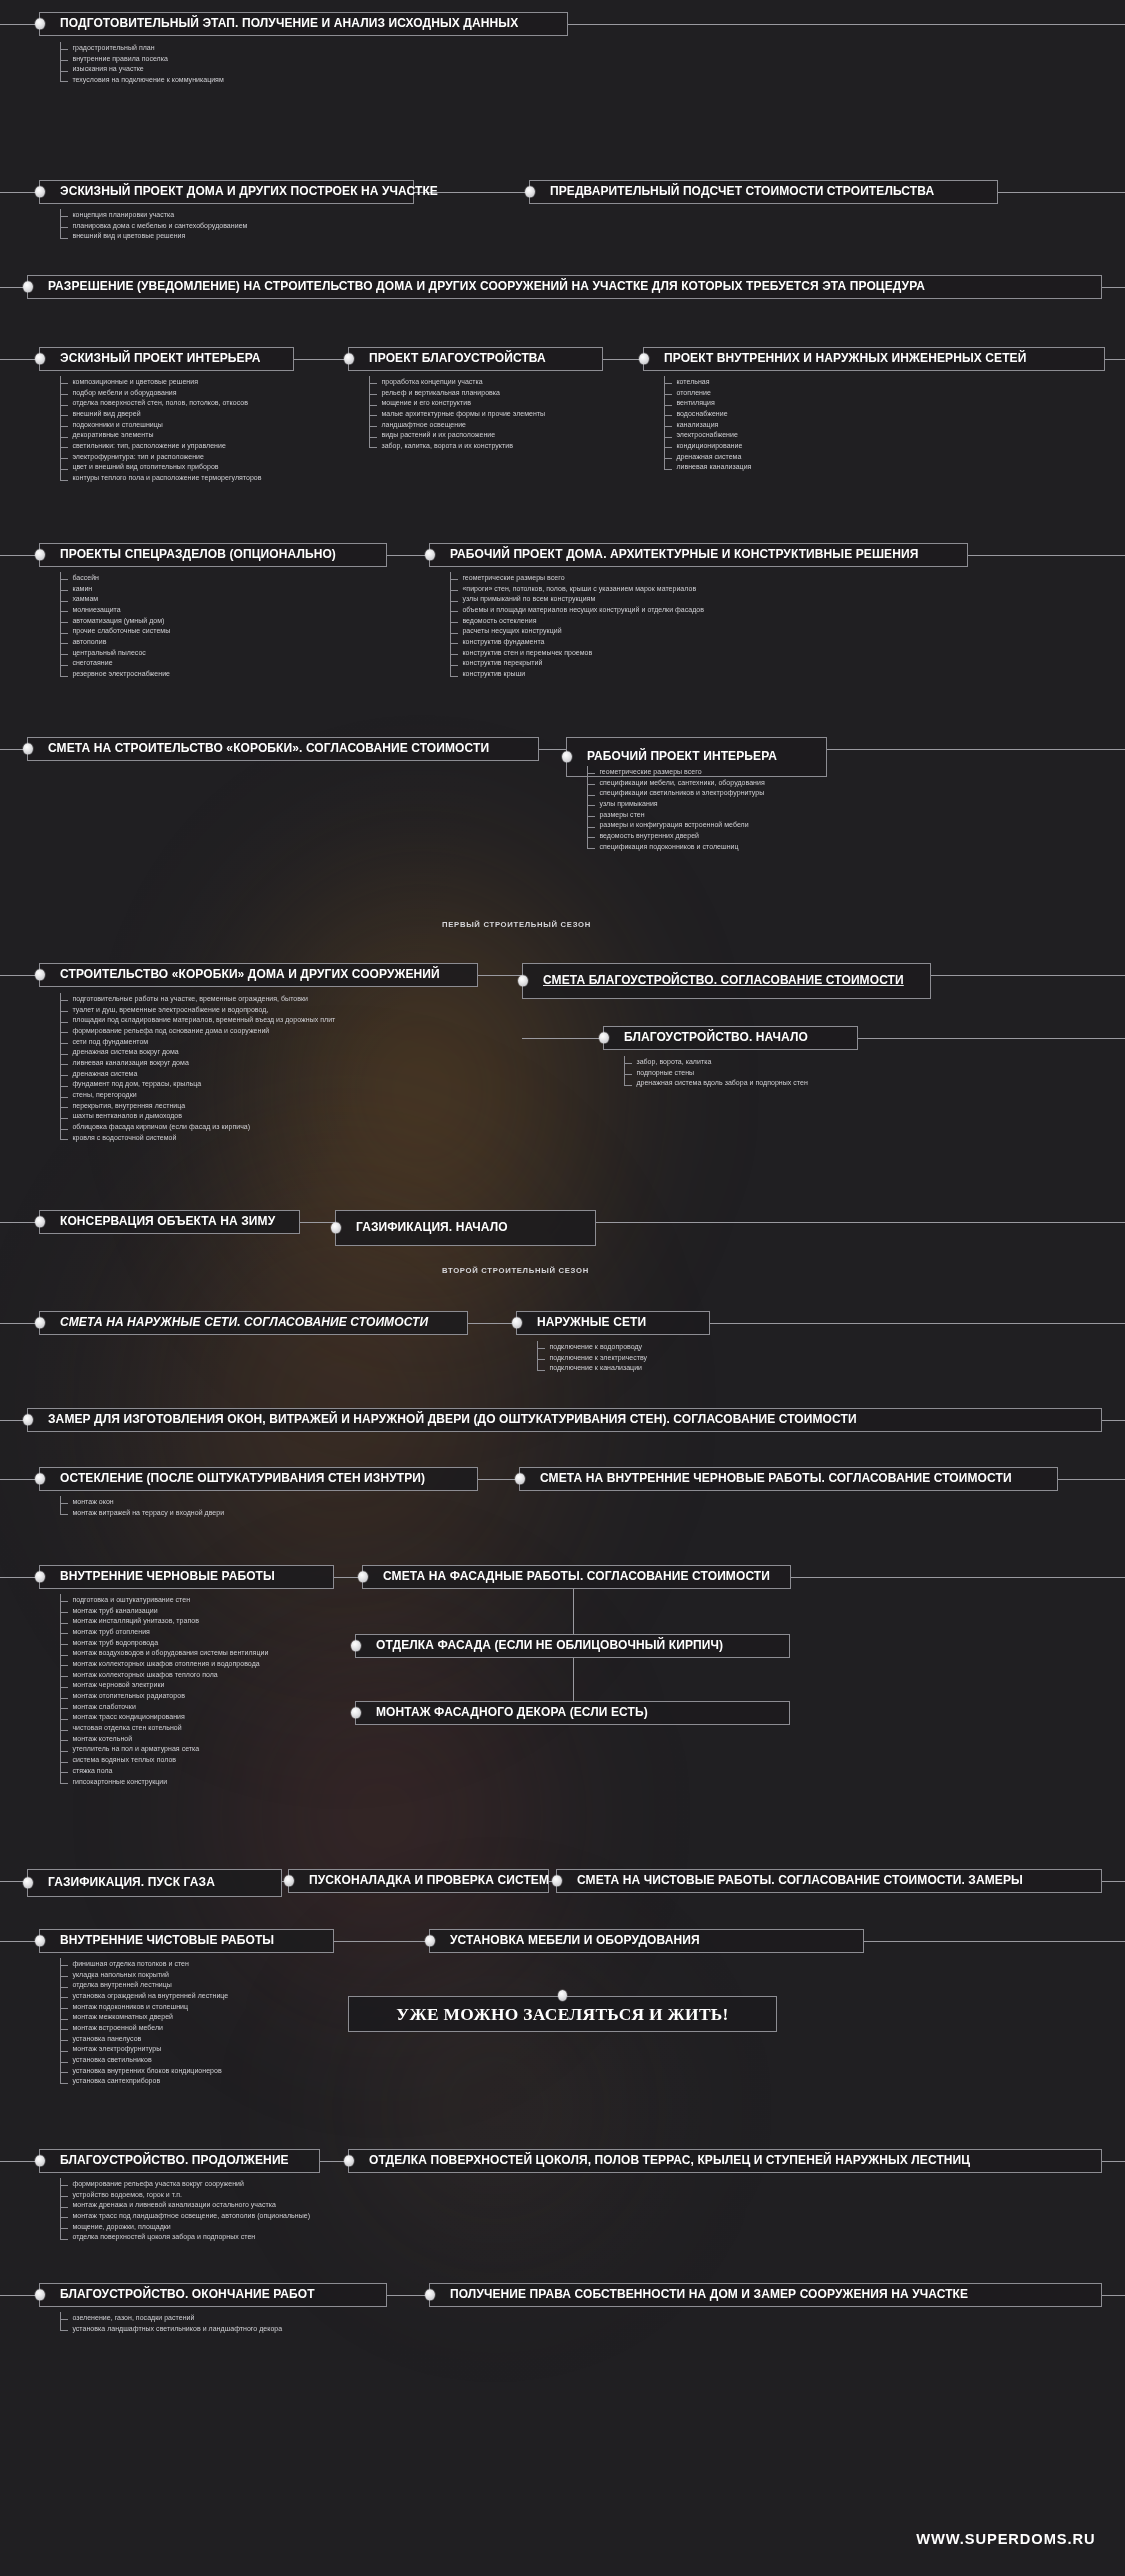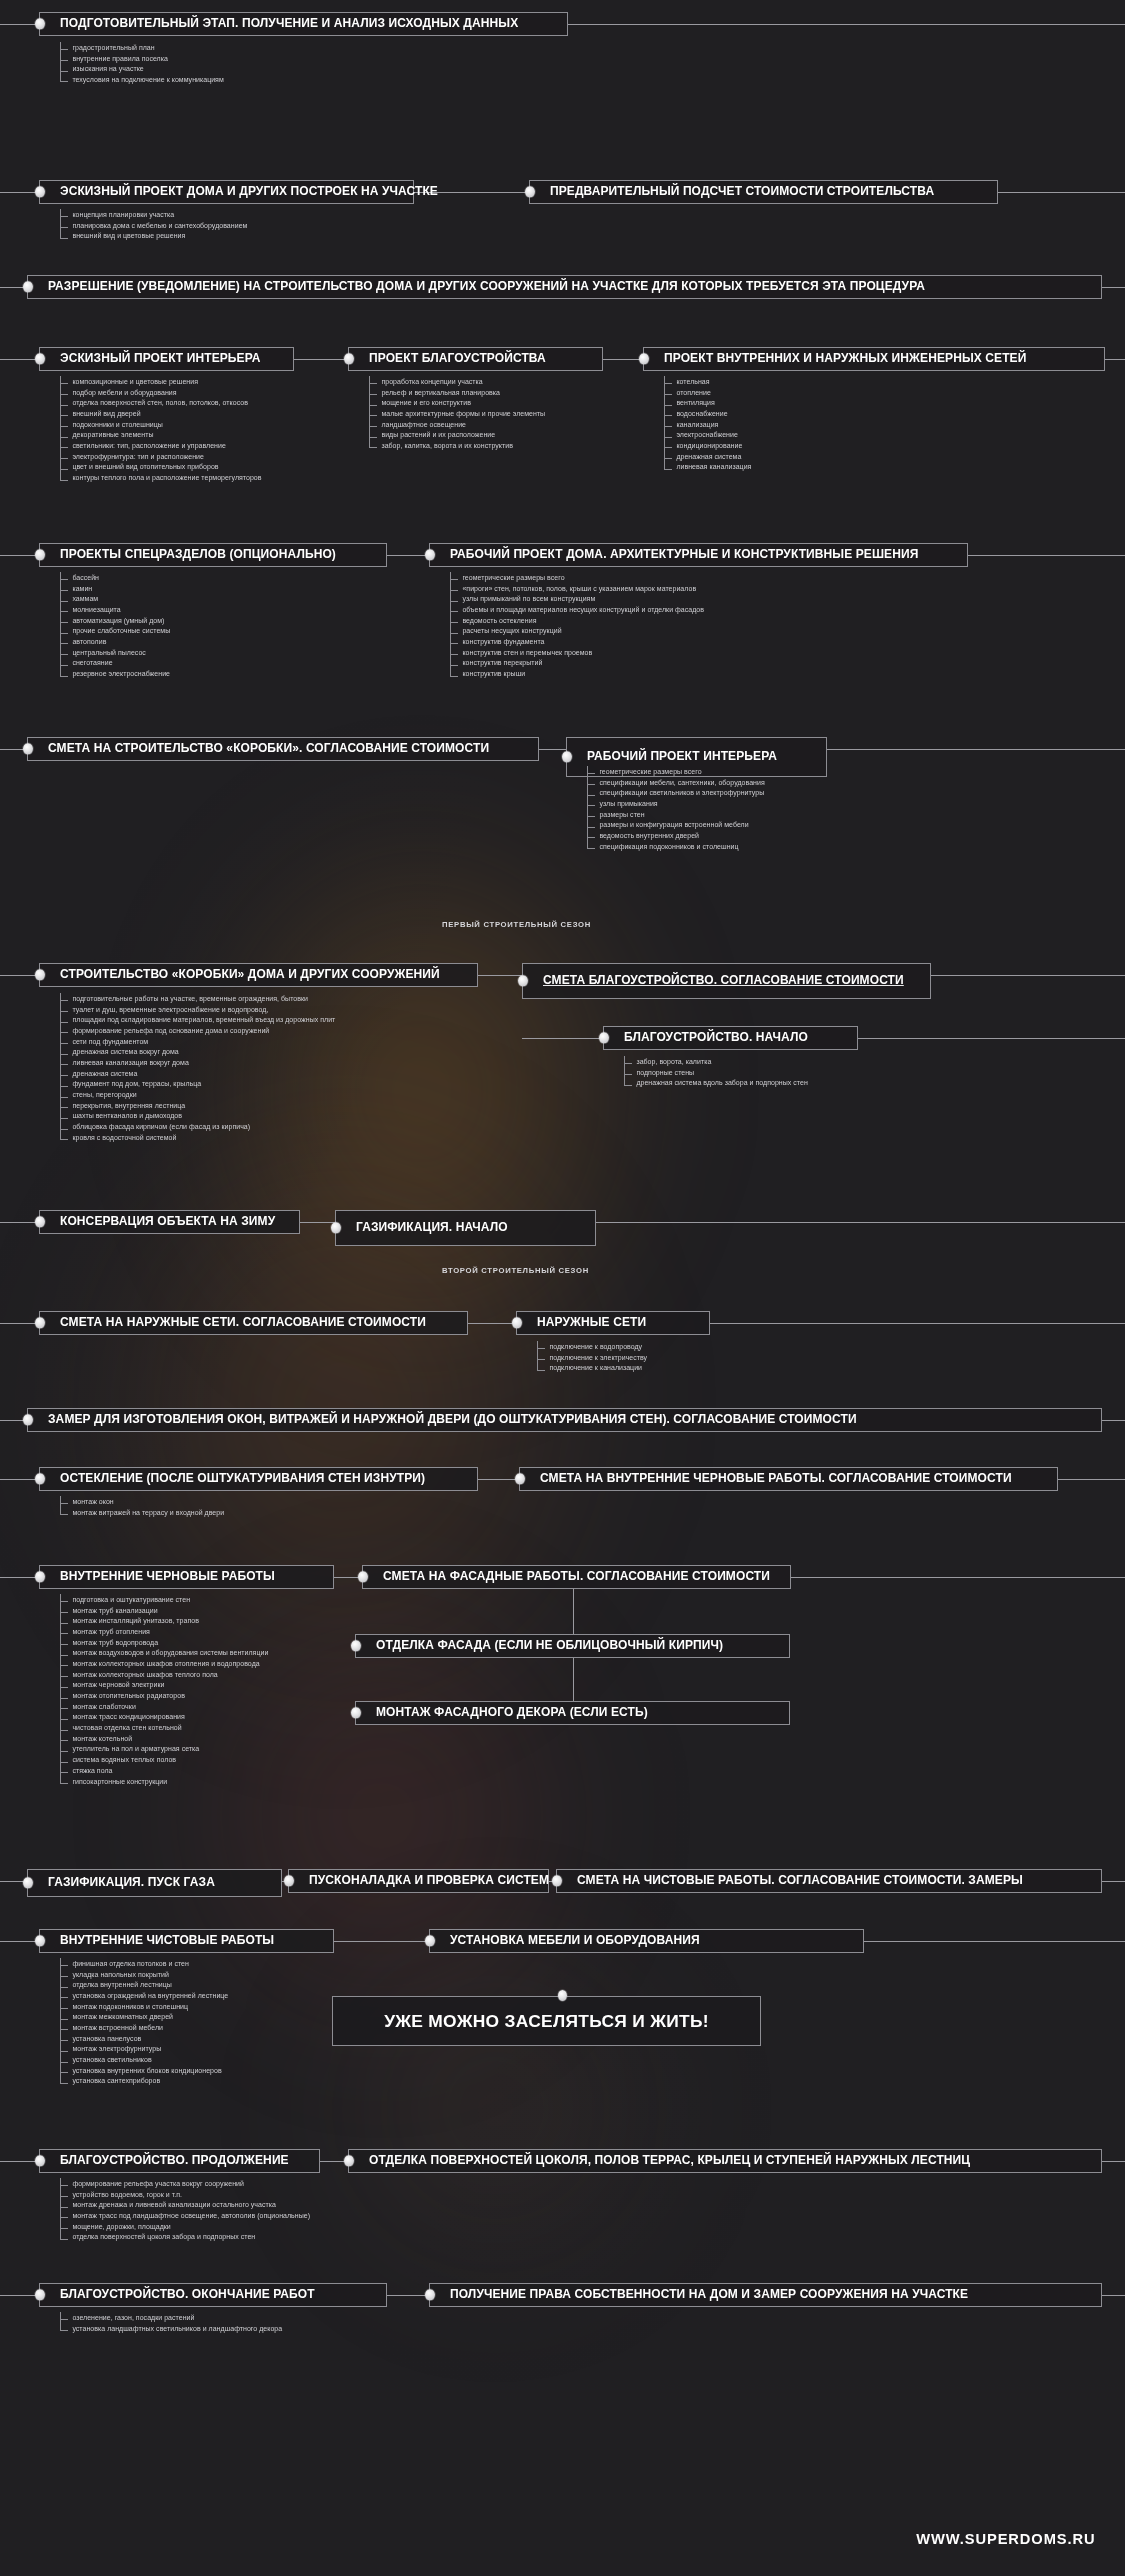--- a/index.html
+++ b/index.html
@@ -329,21 +329,21 @@
         <div class="row">дренажная система вдоль забора и подпорных стен</div>
       </div>
       <div class="node" style="left: 39px; top: 1210px; width: 261px; height: 24px;">
         <span class="dot"></span>
         <span class="ttl">КОНСЕРВАЦИЯ ОБЪЕКТА НА ЗИМУ</span>
       </div>
       <div class="node" style="left: 335px; top: 1210px; width: 261px; height: 36px;">
         <span class="dot"></span>
         <span class="ttl">ГАЗИФИКАЦИЯ. НАЧАЛО</span>
       </div>
-      <div class="node" style="left: 39px; top: 1311px; width: 429px; height: 24px;">
+      <div class="node" style="left: 39px; top: 1311px; width: 429px; height: 24px; font-style: italic;">
         <span class="dot"></span>
         <span class="ttl">СМЕТА НА НАРУЖНЫЕ СЕТИ. СОГЛАСОВАНИЕ СТОИМОСТИ</span>
       </div>
       <div class="node" style="left: 516px; top: 1311px; width: 194px; height: 24px;">
         <span class="dot"></span>
         <span class="ttl">НАРУЖНЫЕ СЕТИ</span>
       </div>
       <div class="sublist" style="left: 532px; top: 1341px;">
         <div class="spine" style="height: 29.5px;"></div>
         <div class="row">подключение к водопроводу</div>
@@ -462,21 +462,21 @@
       </div>
       <div class="sublist" style="left: 55px; top: 2312px;">
         <div class="spine" style="height: 19px;"></div>
         <div class="row">озеленение, газон, посадки растений</div>
         <div class="row">установка ландшафтных светильников и ландшафтного декора</div>
       </div>
       <div class="node" style="left: 429px; top: 2283px; width: 673px; height: 24px;">
         <span class="dot"></span>
         <span class="ttl">ПОЛУЧЕНИЕ ПРАВА СОБСТВЕННОСТИ НА ДОМ И ЗАМЕР СООРУЖЕНИЯ НА УЧАСТКЕ</span>
       </div>
-      <div class="hero" style="left: 332px; top: 1996px; width: 429px; height: 50px;">
+      <div class="hero" style="left: 348px; top: 1996px; width: 429px; height: 36px; font-family: Liberation Serif, serif;">
         <span class="ttl">УЖЕ МОЖНО ЗАСЕЛЯТЬСЯ И ЖИТЬ!</span>
       </div>
       <span class="dot" style="left: 558px; top: 1990px; position: absolute; transform: none;"></span>
       <div class="season" style="left: 442px; top: 920px;">ПЕРВЫЙ СТРОИТЕЛЬНЫЙ СЕЗОН</div>
       <div class="season" style="left: 442px; top: 1266px;">ВТОРОЙ СТРОИТЕЛЬНЫЙ СЕЗОН</div>
     </div>
 
   <div class="footer">WWW.SUPERDOMS.RU</div>
 </div>
 

